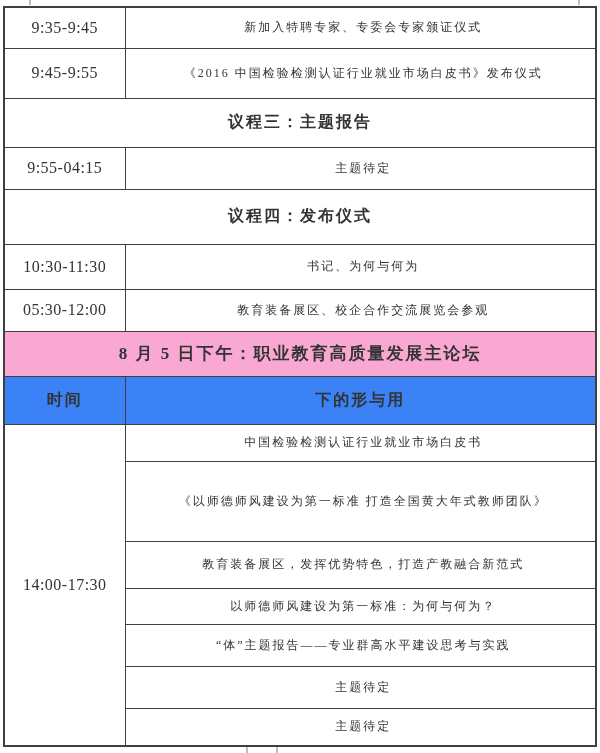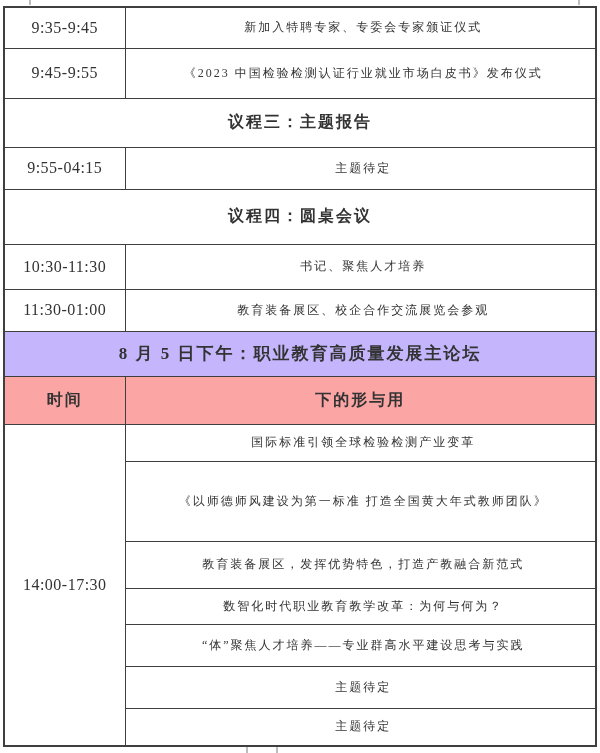--- a/index.html
+++ b/index.html
@@ -52,28 +52,28 @@
     white-space: normal;
     line-height: 40px;
   }
   tr.section td {
     text-align: center;
     font-weight: bold;
     font-size: 16px;
     letter-spacing: 2px;
   }
   tr.banner td {
-    background: #c4b5fd;
+    background: #f9a8d4;
     text-align: center;
     font-weight: bold;
     font-size: 17px;
     letter-spacing: 2px;
   }
   tr.colhead td {
-    background: #fca5a5;
+    background: #3b82f6;
     text-align: center;
     font-weight: bold;
     font-size: 16px;
     letter-spacing: 2px;
     margin-top: 11px;
   }
 </style>
 </head>
 <body>
 
@@ -88,62 +88,62 @@
         <col class="c-time">
         <col class="c-topic">
       </colgroup>
     <tbody>
       <tr style="height:41px">
         <td class="time">9:35-9:45</td>
         <td class="topic">新加入特聘专家、专委会专家颁证仪式</td>
       </tr>
       <tr style="height:50px">
         <td class="time">9:45-9:55</td>
-        <td class="topic">《2023 中国检验检测认证行业就业市场白皮书》发布仪式</td>
+        <td class="topic">《2016 中国检验检测认证行业就业市场白皮书》发布仪式</td>
       </tr>
       <tr class="section" style="height:49px">
         <td colspan="2">议程三：主题报告</td>
       </tr>
       <tr style="height:42px">
         <td class="time">9:55-04:15</td>
         <td class="topic">主题待定</td>
       </tr>
       <tr class="section" style="height:55px">
-        <td colspan="2">议程四：圆桌会议</td>
+        <td colspan="2">议程四：发布仪式</td>
       </tr>
       <tr style="height:45px">
         <td class="time">10:30-11:30</td>
-        <td class="topic">书记、聚焦人才培养</td>
+        <td class="topic">书记、为何与何为</td>
       </tr>
       <tr style="height:42px">
-        <td class="time">11:30-01:00</td>
+        <td class="time">05:30-12:00</td>
         <td class="topic">教育装备展区、校企合作交流展览会参观</td>
       </tr>
       <tr class="banner" style="height:45px">
         <td colspan="2">8 月 5 日下午：职业教育高质量发展主论坛</td>
       </tr>
       <tr class="colhead" style="height:48px">
         <td>时间</td>
         <td>下的形与用</td>
       </tr>
       <tr style="height:37px">
         <td class="time" rowspan="7">14:00-17:30</td>
-        <td class="topic">国际标准引领全球检验检测产业变革</td>
+        <td class="topic">中国检验检测认证行业就业市场白皮书</td>
       </tr>
       <tr style="height:80px">
         <td class="topic wrap">《以师德师风建设为第一标准 打造全国黄大年式教师团队》</td>
       </tr>
       <tr style="height:47px">
         <td class="topic">教育装备展区，发挥优势特色，打造产教融合新范式</td>
       </tr>
       <tr style="height:36px">
-        <td class="topic">数智化时代职业教育教学改革：为何与何为？</td>
+        <td class="topic">以师德师风建设为第一标准：为何与何为？</td>
       </tr>
       <tr style="height:42px">
-        <td class="topic">“体”聚焦人才培养——专业群高水平建设思考与实践</td>
+        <td class="topic">“体”主题报告——专业群高水平建设思考与实践</td>
       </tr>
       <tr style="height:42px">
         <td class="topic">主题待定</td>
       </tr>
       <tr style="height:38px">
         <td class="topic">主题待定</td>
       </tr>
     </tbody>
   </table>
 </div>

